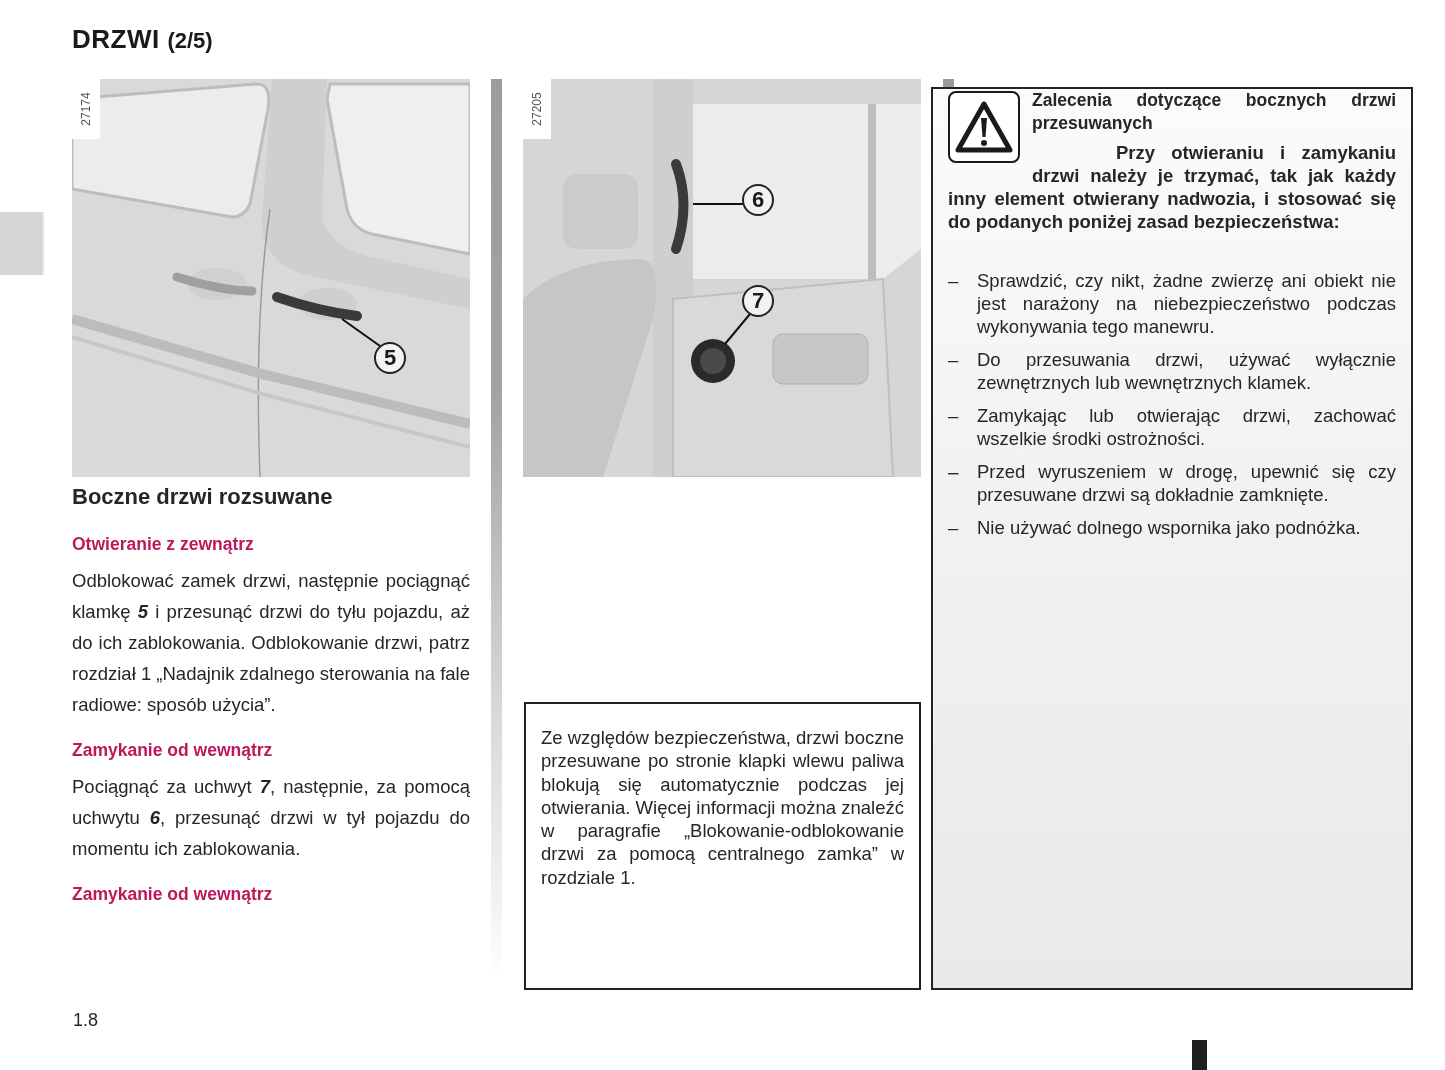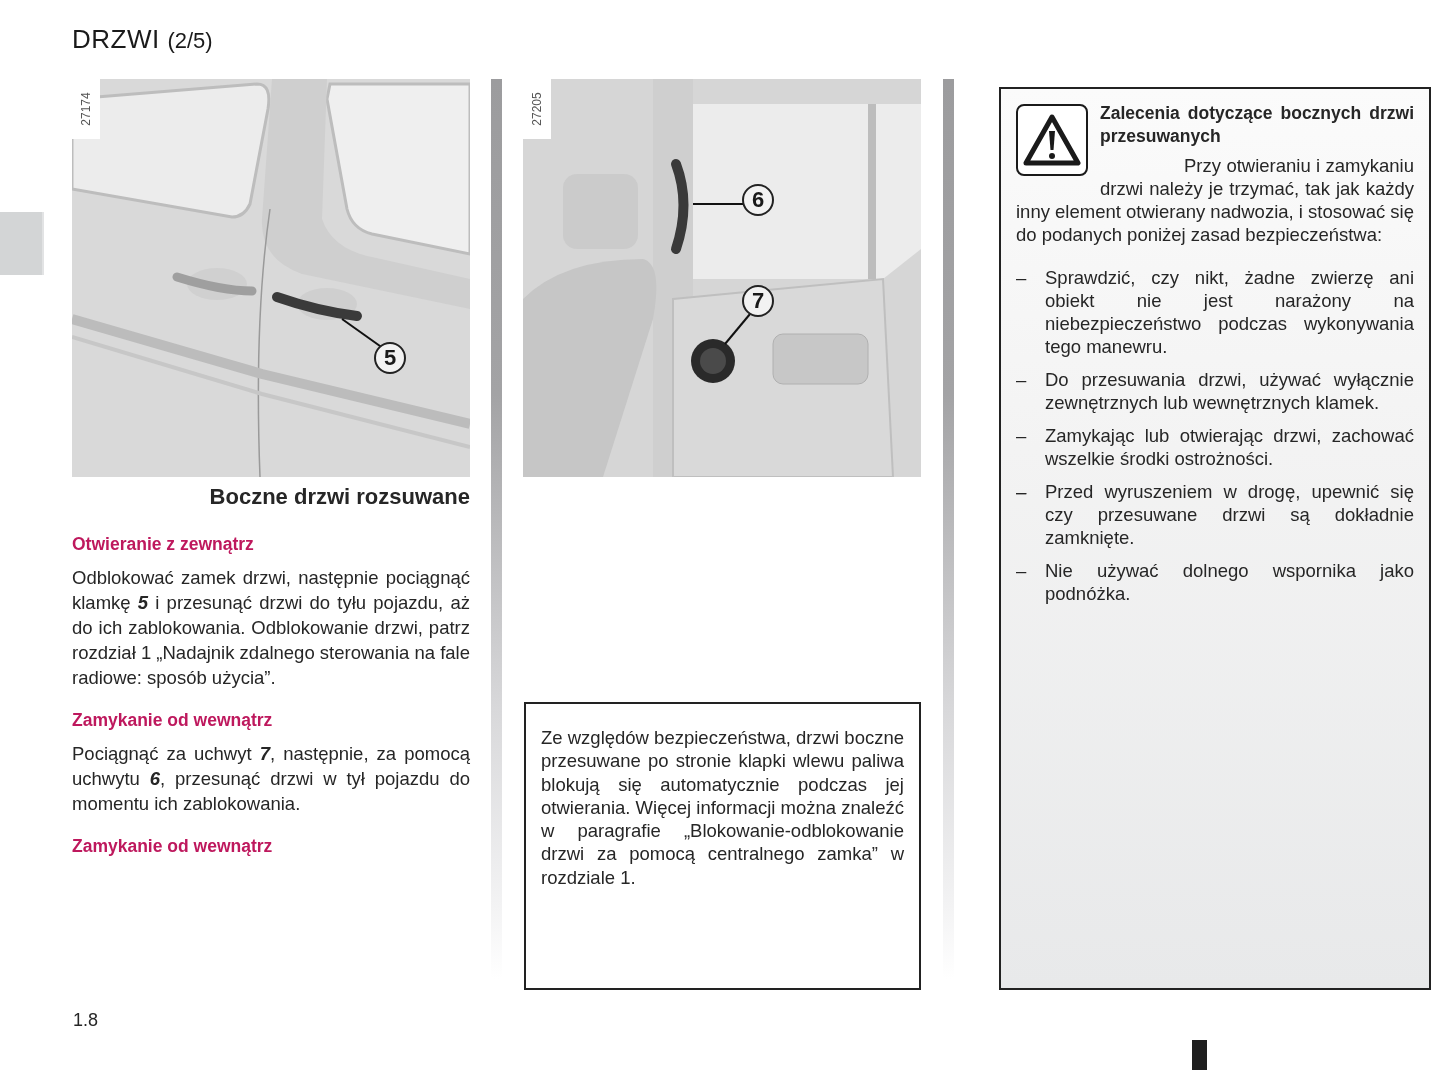--- a/index.html
+++ b/index.html
@@ -1,51 +1,51 @@
 <!DOCTYPE html>
 <html><head>
   <meta charset="utf-8">
   <style>
     * { box-sizing: border-box; margin: 0; padding: 0; }
     html, body { width: 1445px; height: 1070px; background: #ffffff; overflow: hidden; }
     body { position: relative; font-family: "Liberation Sans", sans-serif; color: #1f1f1f; }
 
-    .page-title { position: absolute; left: 72px; top: 24px; font-size: 26px; font-weight: normal; letter-spacing: 0.5px; color: #1a1a1a; }
+    .page-title { position: absolute; left: 72px; top: 24px; font-size: 26px; font-weight: bold; letter-spacing: 0.5px; color: #1a1a1a; }
     .page-title .sub { font-size: 22px; letter-spacing: 0; }
 
     .side-tab { position: absolute; left: 0; top: 212px; width: 44px; height: 63px; background: #d3d5d6; border-right: 2px solid #e2e3e4; }
 
     .col-sep { position: absolute; top: 79px; width: 11px; height: 900px;
       background: linear-gradient(to bottom, #9c9c9e 0%, #a3a3a5 35%, #d8d8da 70%, #f3f3f4 92%, #ffffff 100%); }
     .col-sep.s1 { left: 491px; }
     .col-sep.s2 { left: 943px; }
 
     .figure { position: absolute; top: 79px; width: 398px; height: 398px; background: #dcdcdc; overflow: hidden; }
     .figure.f1 { left: 72px; }
     .figure.f2 { left: 523px; }
     .fig-code { position: absolute; top: 0; width: 28px; height: 60px; background: #ffffff; }
     .fig-code span { position: absolute; left: 50%; top: 50%; transform: translate(-50%, -50%) rotate(-90deg); font-size: 12px; color: #555; white-space: nowrap; }
     .figure svg { position: absolute; left: 0; top: 0; }
 
     .callout { position: absolute; width: 32px; height: 32px; border: 2px solid #222; border-radius: 50%; background: #f2f2f2; display: flex; align-items: center; justify-content: center; font-weight: bold; font-size: 22px; color: #1a1a1a; }
 
     .col1 { position: absolute; left: 72px; top: 484px; width: 398px; }
-    .h2 { font-size: 22px; font-weight: bold; color: #262626; margin-bottom: 24px; text-align: right; }
+    .h2 { font-size: 22px; font-weight: bold; color: #262626; margin-bottom: 24px; }
     .h3 { font-size: 17.5px; font-weight: bold; color: #be185d; margin-bottom: 10px; }
-    .para { font-size: 18.5px; line-height: 25px; text-align: justify; color: #262626; margin-bottom: 20px; }
+    .para { font-size: 18.5px; line-height: 31px; text-align: justify; color: #262626; margin-bottom: 20px; }
     .para b { font-style: italic; font-weight: bold; }
 
     .note-box { position: absolute; left: 524px; top: 702px; width: 397px; height: 288px; border: 2.5px solid #222; background: #fff; padding: 22px 15px 0 15px; }
     .note-box .para { margin: 0; font-size: 18.5px; line-height: 23.3px; }
 
-    .warn-box { position: absolute; left: 999px; top: 87px; width: 432px; height: 903px; border: 2.5px solid #222;
-      background: linear-gradient(to bottom, #fbfbfb 0%, #f3f3f3 40%, #e8e9ea 100%); padding: 13px 15px 0 15px; }
+    .warn-box { position: absolute; left: 931px; top: 87px; width: 482px; height: 903px; border: 2.5px solid #222;
+      background: linear-gradient(to bottom, #fbfbfb 0%, #f3f3f3 40%, #e8e9ea 100%); padding: 0 15px 0 15px; }
     .warn-icon { float: left; width: 72px; height: 72px; border: 2.5px solid #1a1a1a; border-radius: 8px; background: #fff; margin: 2px 12px 4px 0; display: flex; align-items: center; justify-content: center; }
     .warn-title { font-size: 17.5px; font-weight: bold; line-height: 23px; text-align: justify; color: #262626; padding-left: 84px; margin-bottom: 6px; }
-    .warn-intro { font-size: 18.5px; line-height: 23px; text-align: justify; color: #262626; text-indent: 84px; margin-bottom: 20px; }
+    .warn-intro { font-size: 18.5px; line-height: 23px; text-align: justify; color: #262626; text-indent: 84px; margin-bottom: 36px; font-weight: bold; }
     .warn-list { list-style: none; }
     .warn-list li { position: relative; padding-left: 29px; font-size: 18.5px; line-height: 23px; text-align: justify; color: #262626; margin-bottom: 10px; }
     .warn-list li .dash { position: absolute; left: 0; top: 0; }
 
     .page-number { position: absolute; left: 73px; top: 1010px; font-size: 18px; color: #262626; text-align: center; }
     .thumb-mark { position: absolute; left: 1192px; top: 1040px; width: 15px; height: 30px; background: #1f1f1f; }
   </style>
 </head>
 <body>
 

